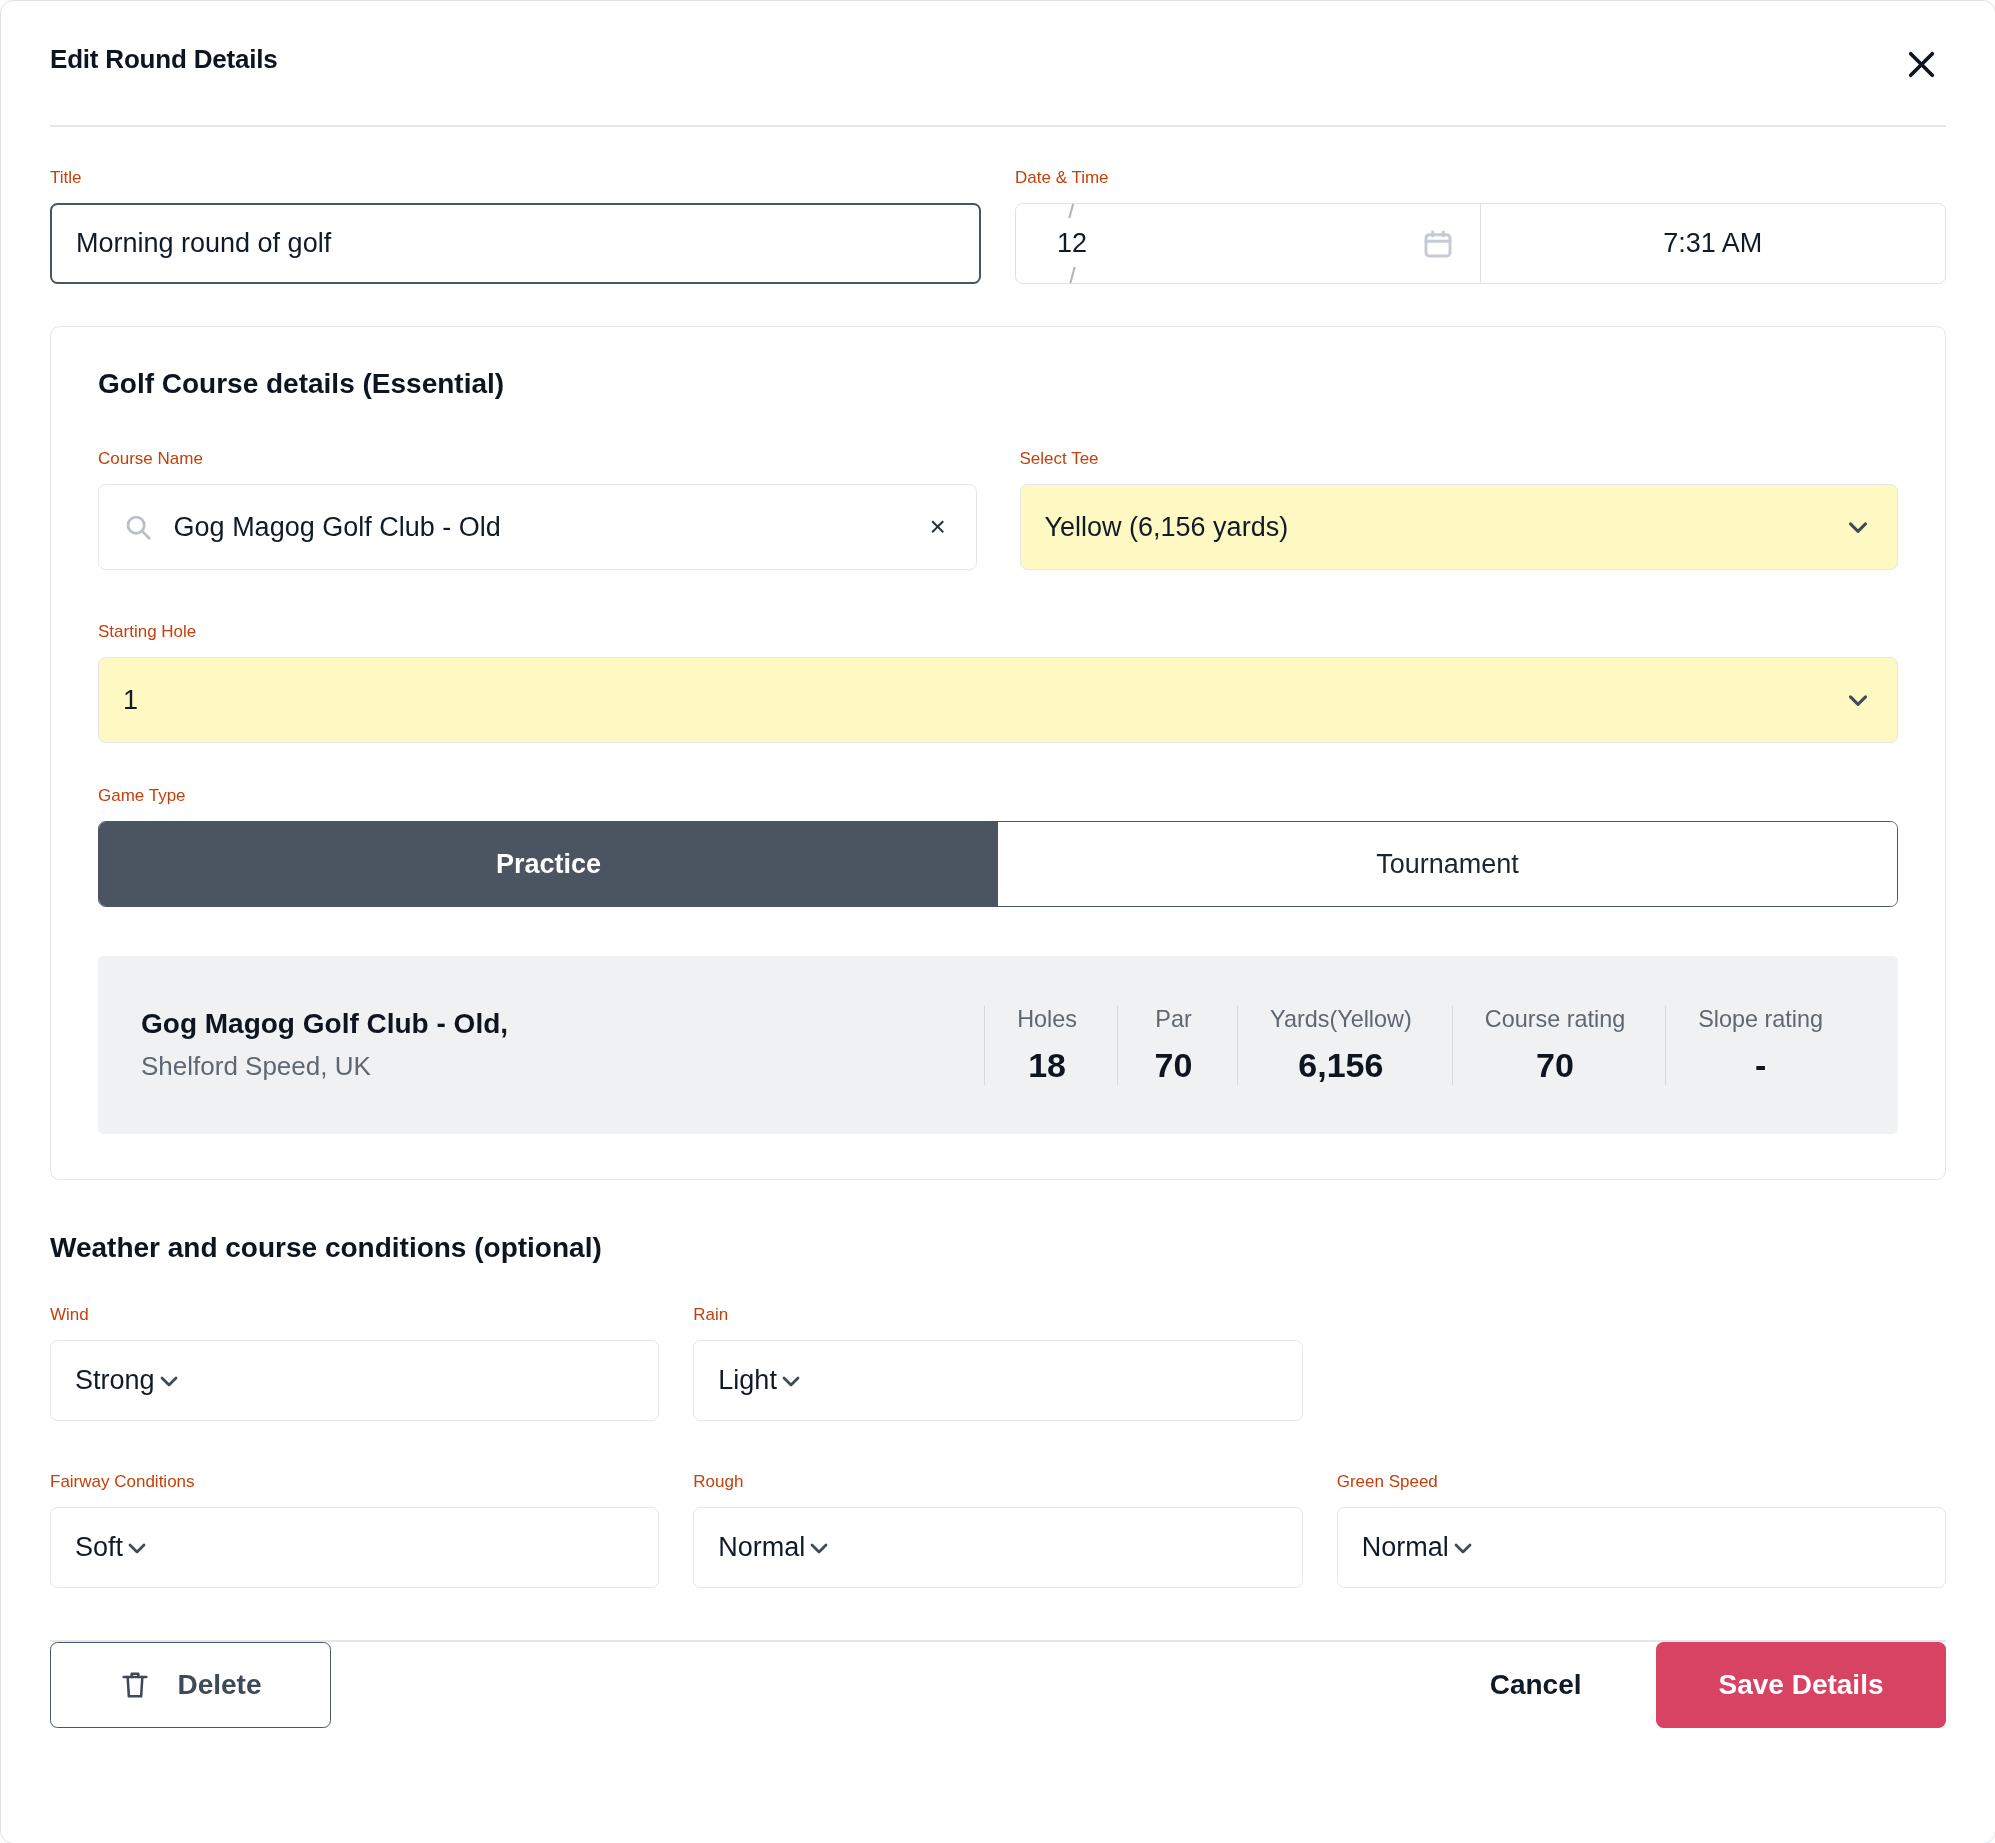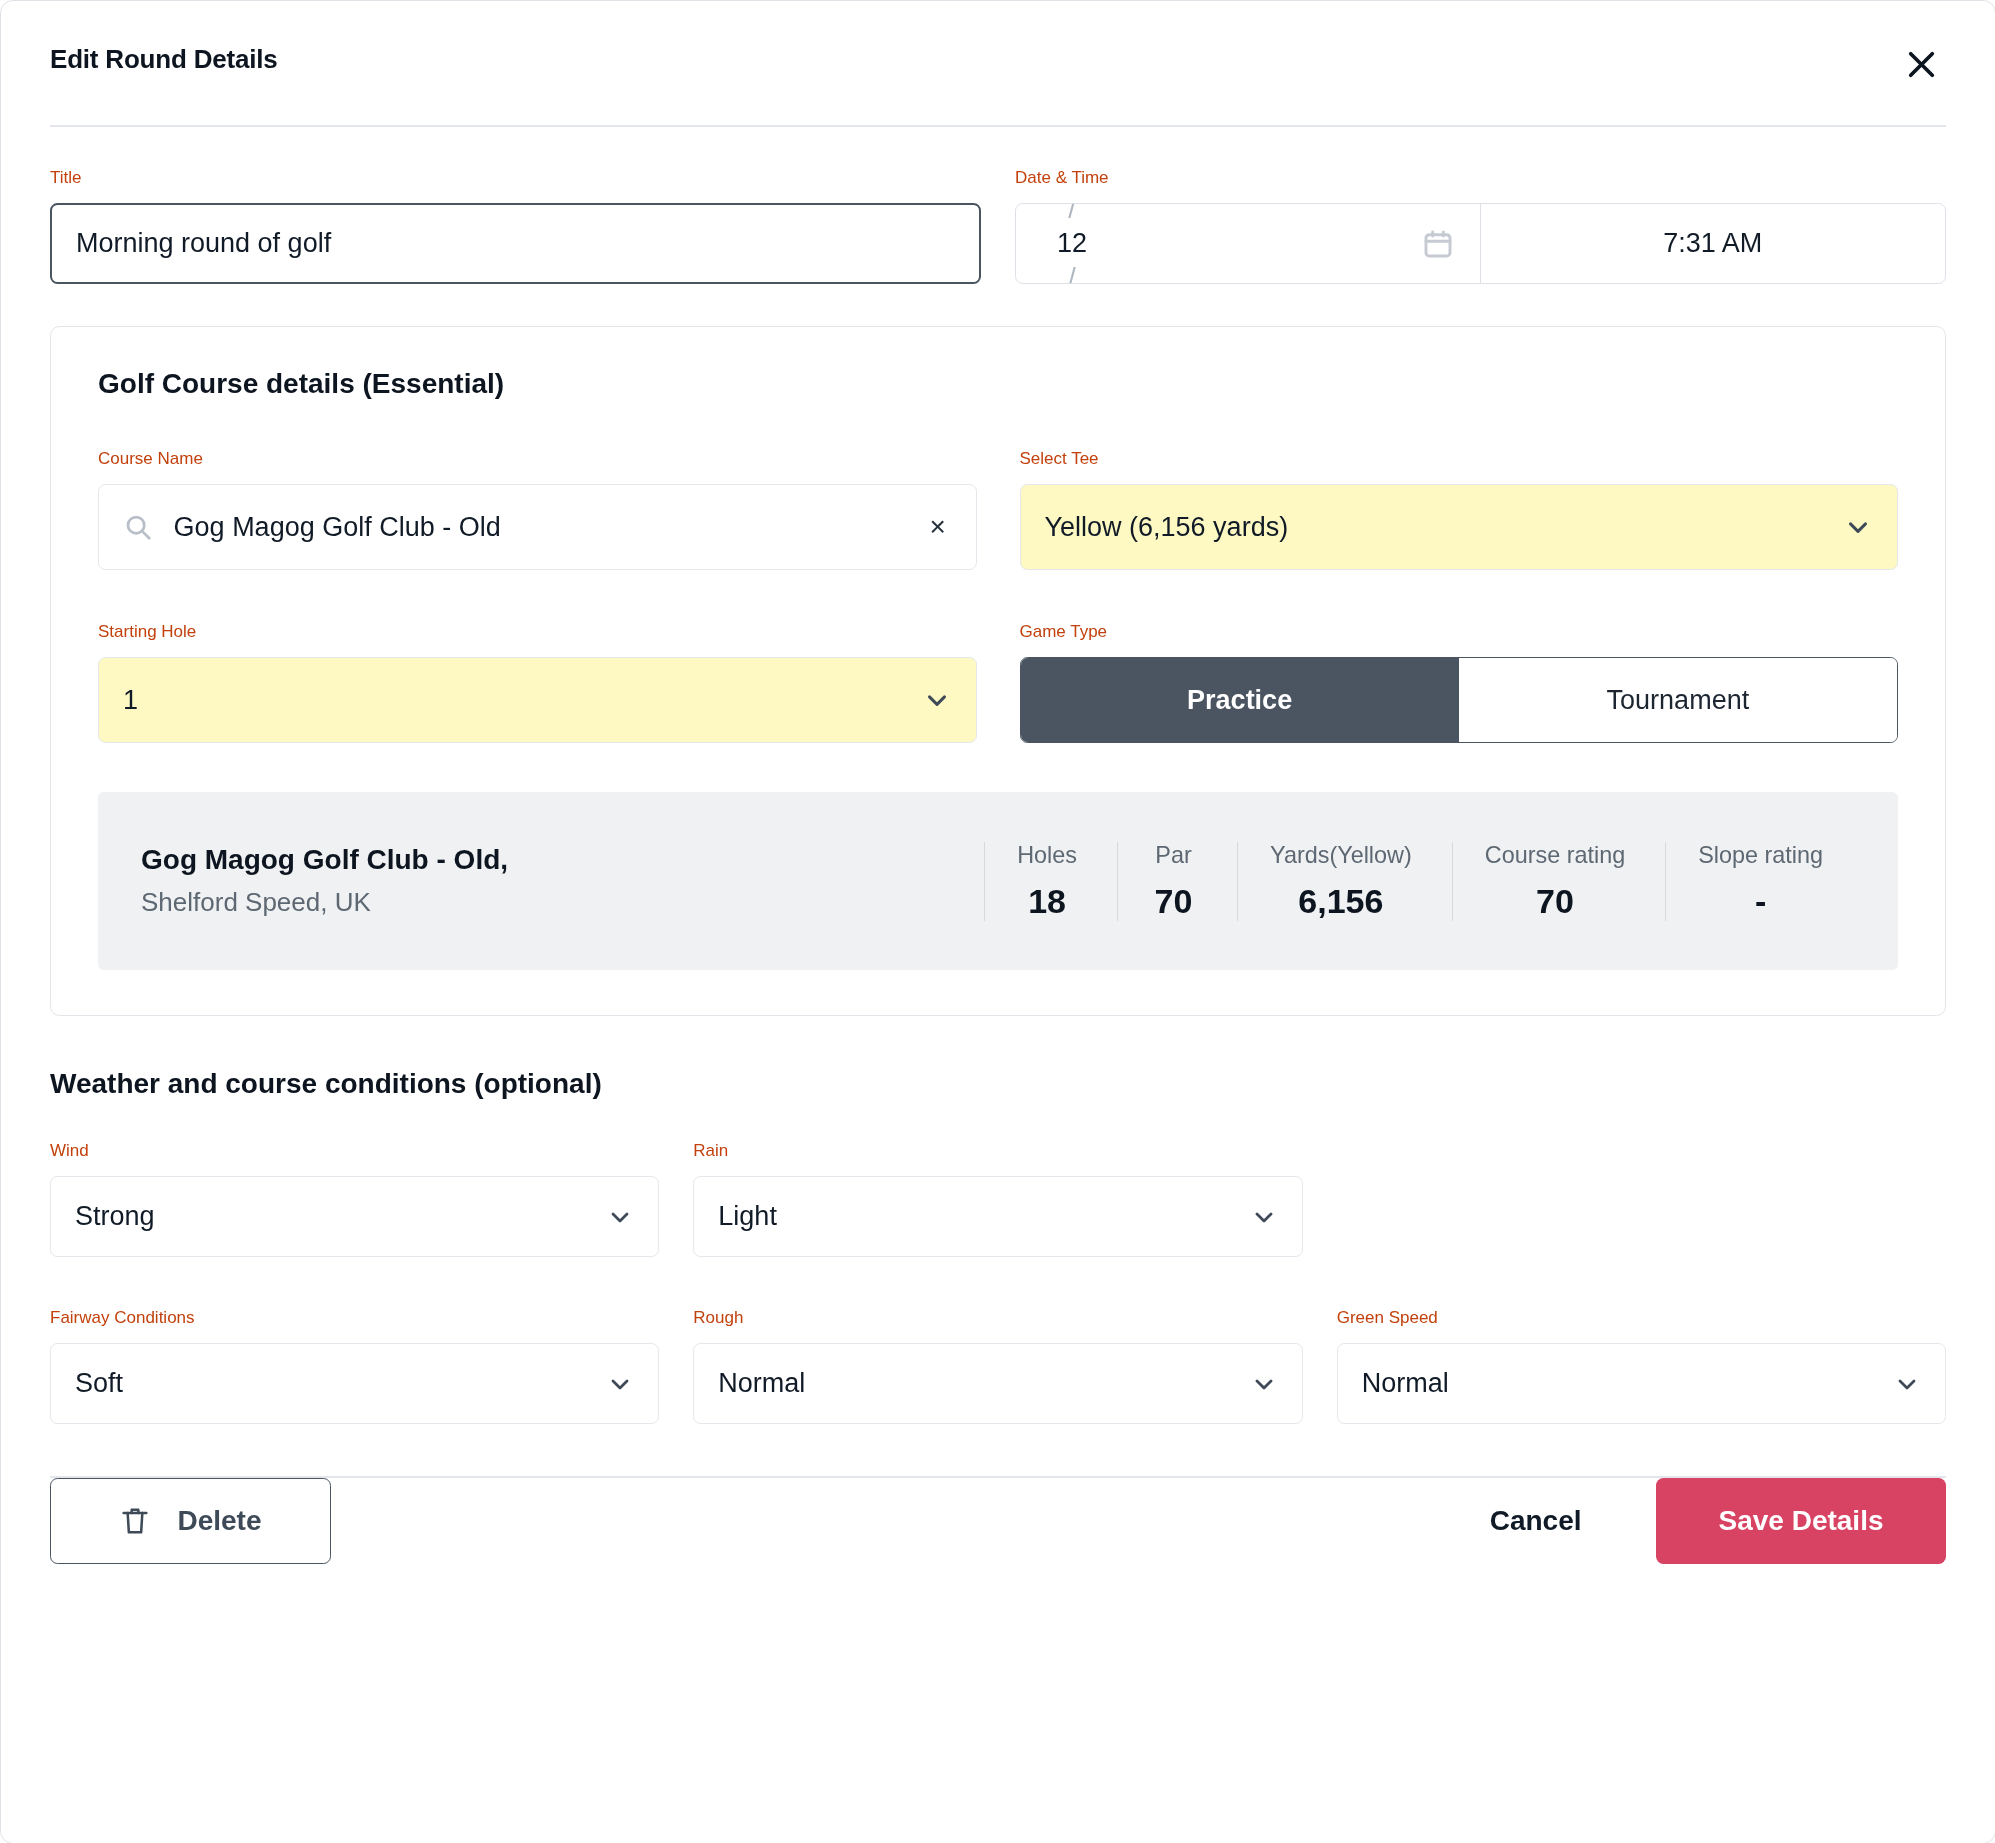--- a/index.html
+++ b/index.html
@@ -152,21 +152,21 @@
     display: flex;
     align-items: center;
     justify-content: space-between;
     padding: 0 24px;
     background: #fef9c3;
     font-size: 27px;
     color: #111b27;
     cursor: pointer;
   }
 
-  .row-gap { margin-top: 52px; }
+  .row-gap { margin-top: 52px; flex-direction: column; }
 
   
   .segmented {
     display: flex;
     height: 86px;
     border: 1.9px solid #4a5561;
     border-radius: 7.5px;
     overflow: hidden;
   }
   .seg {
@@ -219,21 +219,20 @@
     margin-bottom: 41px;
   }
   .grid-3 { display: flex; gap: 34px; }
   .grid-3 > div { flex: 1; }
   .w-select {
     height: 81px;
     border: 1.9px solid #e3e7eb;
     border-radius: 7.5px;
     display: flex;
     align-items: center;
-    justify-content: space-between;
     padding: 0 24px;
     background: #fff;
     font-size: 27px;
     color: #111b27;
     cursor: pointer;
   }
 
   
   .footer-rule {
     height: 1.9px;

